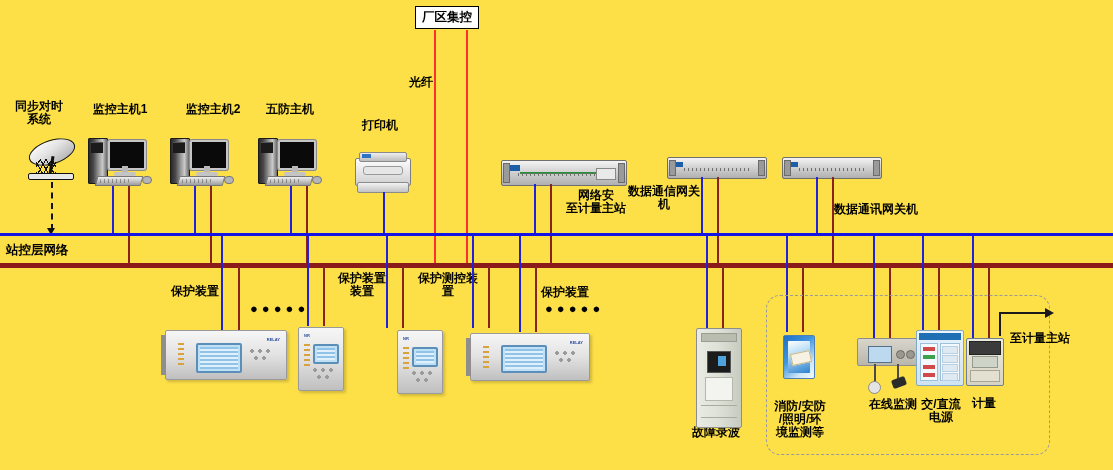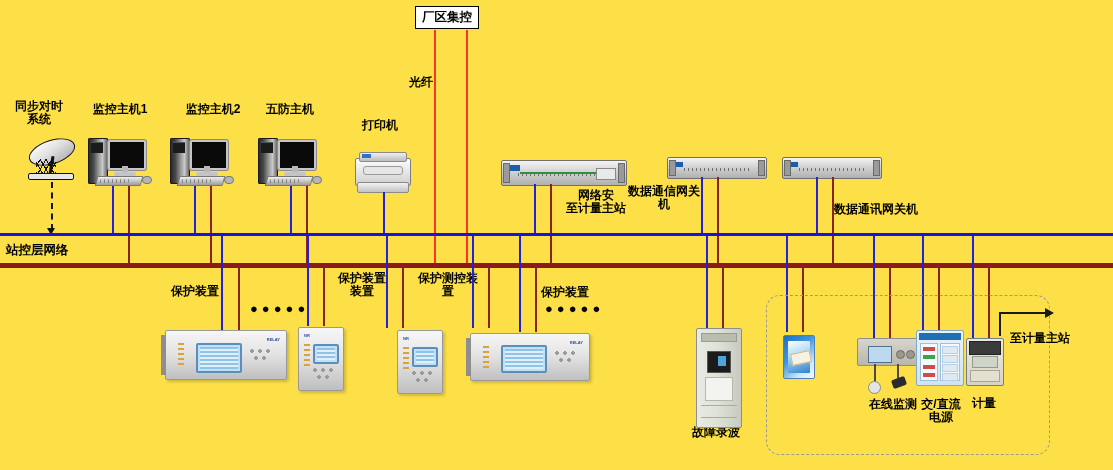--- a/index.html
+++ b/index.html
@@ -317,20 +317,23 @@
     <div class="cab-div" style="top:76px;"></div>
     <div class="cab-div" style="top:88px;"></div>
   </div>
 
   <div class="dashbox" style="left:766px;top:295px;width:282px;height:158px;"></div>
 
   <div class="fs" style="left:783px;top:335px;width:30px;height:42px;">
     <div class="fs-in"></div>
       <div class="fs-sw"></div>
   </div>
+  <div class="lbl" style="left:768px;top:400px;width:64px;">消防/安防
+/照明/环
+境监测等</div>
 
   <div class="om" style="left:857px;top:338px;width:72px;height:26px;">
     <div class="om-scr"></div>
     <div class="om-knob" style="left:38px;top:11px;"></div>
     <div class="om-knob" style="left:48px;top:11px;"></div>
   </div>
   <div class="om-wire" style="left:874px;top:364px;height:18px;"></div>
   <div class="om-wire" style="left:897px;top:364px;height:16px;"></div>
   <div class="om-sensor" style="left:868px;top:381px;"></div>
   <div class="om-plug" style="left:892px;top:378px;"></div>

